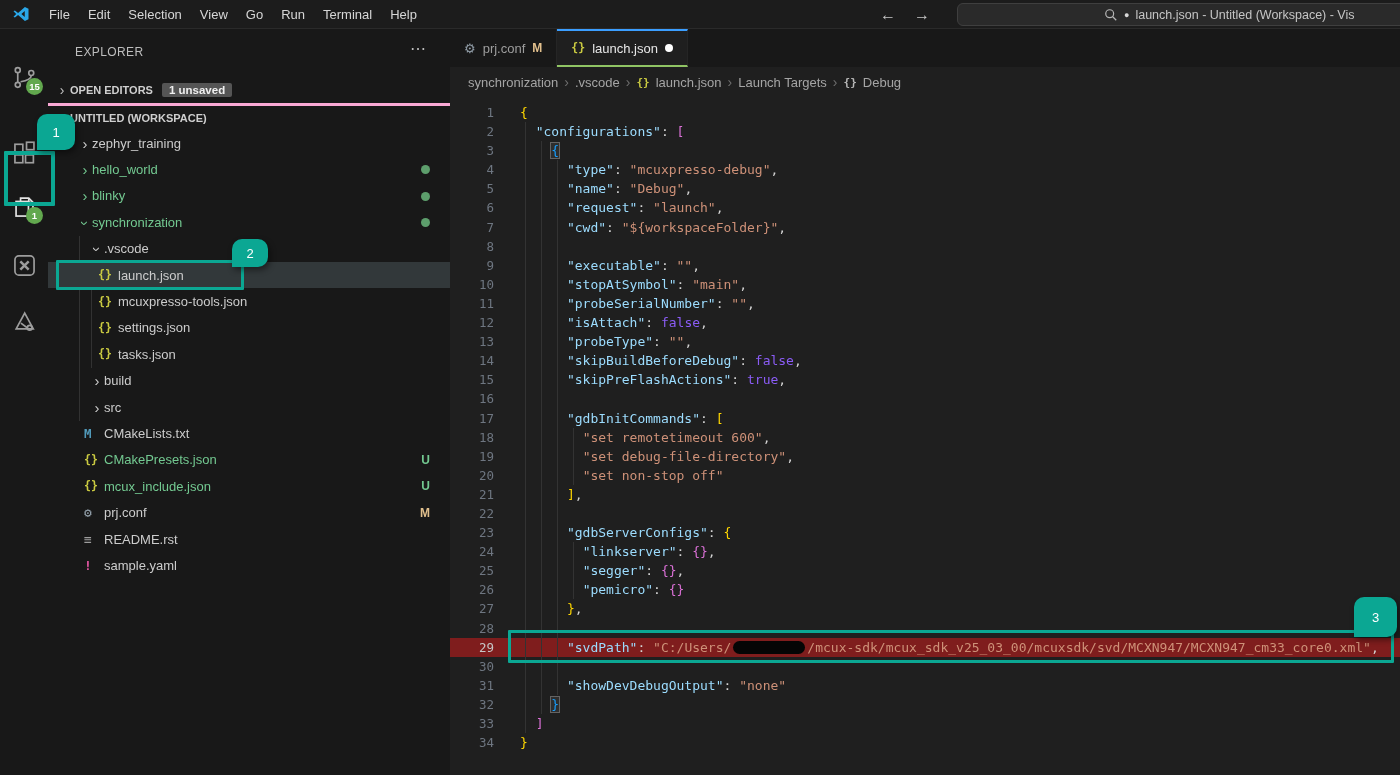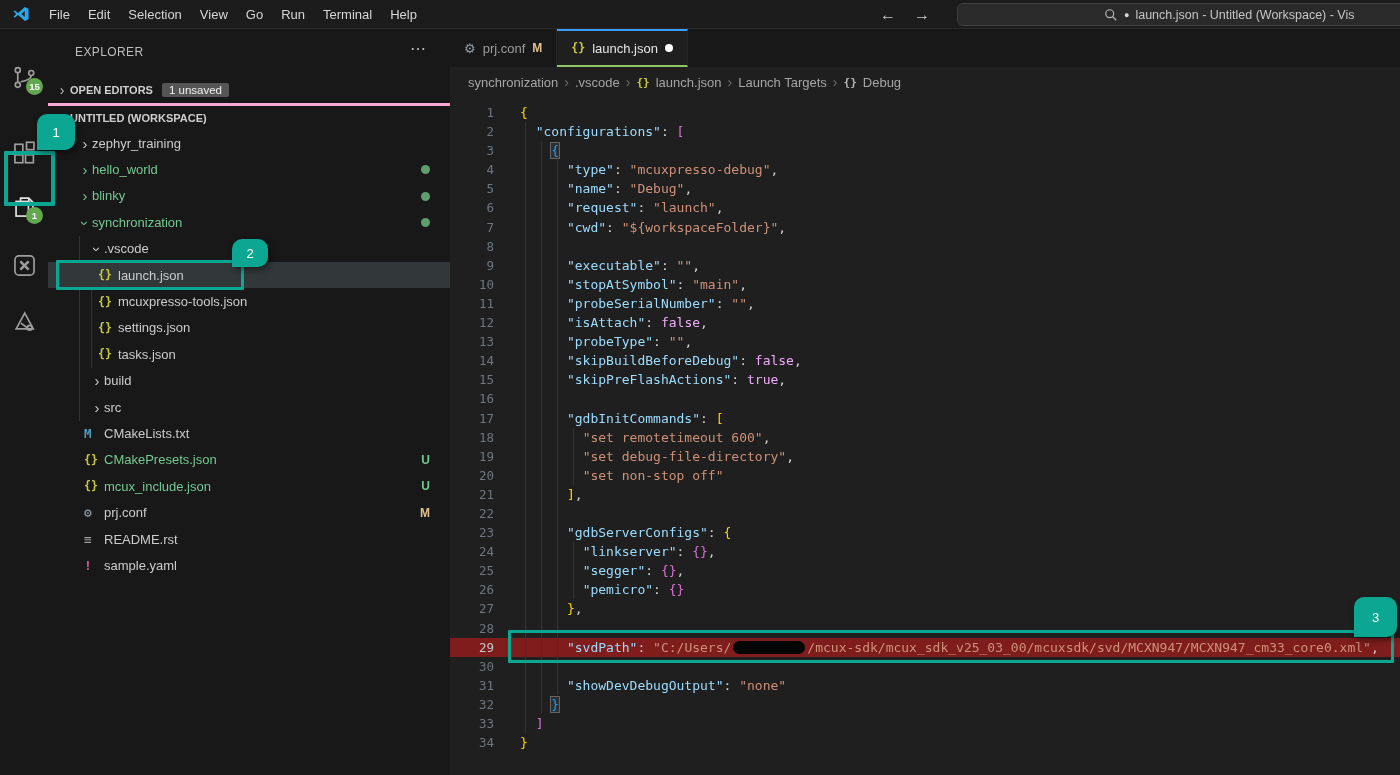--- a/index.html
+++ b/index.html
@@ -41,21 +41,21 @@
 
   
   .sidebar{position:absolute;top:29px;left:48px;width:402px;height:746px;background:var(--bg-side);z-index:1}
   .explorer-title{position:absolute;top:16px;left:27px;font-size:12px;letter-spacing:.4px;color:#bdbdbd}
   .more-dots{position:absolute;top:10px;right:22px;font-size:16px;color:#bdbdbd;letter-spacing:2px}
   .section-row{position:absolute;left:0;width:100%;height:27px;display:flex;align-items:center;font-weight:700;
     font-size:11px;color:#cfcfcf}
   .sec-open{top:47px}
   .sec-ws{top:74px;border-top:3px solid #f9a8d4}
   .sec-chev{width:16px;text-align:center;margin-left:6px;color:#c0c0c0;font-weight:400;font-size:14px}
-  .unsaved-badge{margin-left:9px;background:#555;color:#efefef;font-weight:400;font-size:11.5px;
+  .unsaved-badge{margin-left:9px;background:#555;color:#efefef;font-weight:700;font-size:11.5px;
     padding:1px 7px;border-radius:2px}
   .tree{position:absolute;top:101px;left:0;width:100%}
   .tree-row{height:26.4px;display:flex;align-items:center;font-size:13px;color:#cccccc;position:relative;white-space:nowrap}
   .tree-row.green{color:var(--green)}
   .tree-row.selected{background:#32383a}
   .chev{font-size:15px;width:14px;display:inline-block;text-align:center;color:inherit}
   .chev.exp{transform:rotate(90deg);transform-origin:50% 55%}
   .fic{display:inline-block;width:20px;text-align:left;font-weight:700;font-size:11.5px;
     font-family:"DejaVu Sans Mono",monospace}
   .fic.json{color:var(--json-gold)}
@@ -88,21 +88,21 @@
 
   .code{position:absolute;top:74px;left:0;width:100%;}
   .code-line{height:19.1px;line-height:19.1px;white-space:pre;font-family:"DejaVu Sans Mono",monospace;
     font-size:13px;display:flex}
   .code-line .ln{flex:0 0 44px;text-align:right;color:#6e7681;font-size:12.5px}
   .code-line .ct{padding-left:26px;color:#d4d4d4}
   .code-line.cur{background:#7f1d1d}
   .code-line.cur .ln{color:#c6c6c6}
   .tk-key{color:#9cdcfe}
   .tk-str{color:#ce9178}
-  .tk-kw{color:#f0abfc}
+  .tk-kw{color:#8b5cf6}
   .tk-pn{color:#d4d4d4}
   .tk-b1{color:#ffd700}
   .tk-b2{color:#da70d6}
   .tk-b3{color:#179fff}
   .tk-m{outline:1px solid #646464;background:rgba(100,100,100,.22)}
   .tk-redact{display:inline-block;width:72px;height:13px;background:#050505;border-radius:7px;
     vertical-align:middle;margin:0 2px 2px 2px}
   .guide{position:absolute;width:1px;background:#333}
 
   

